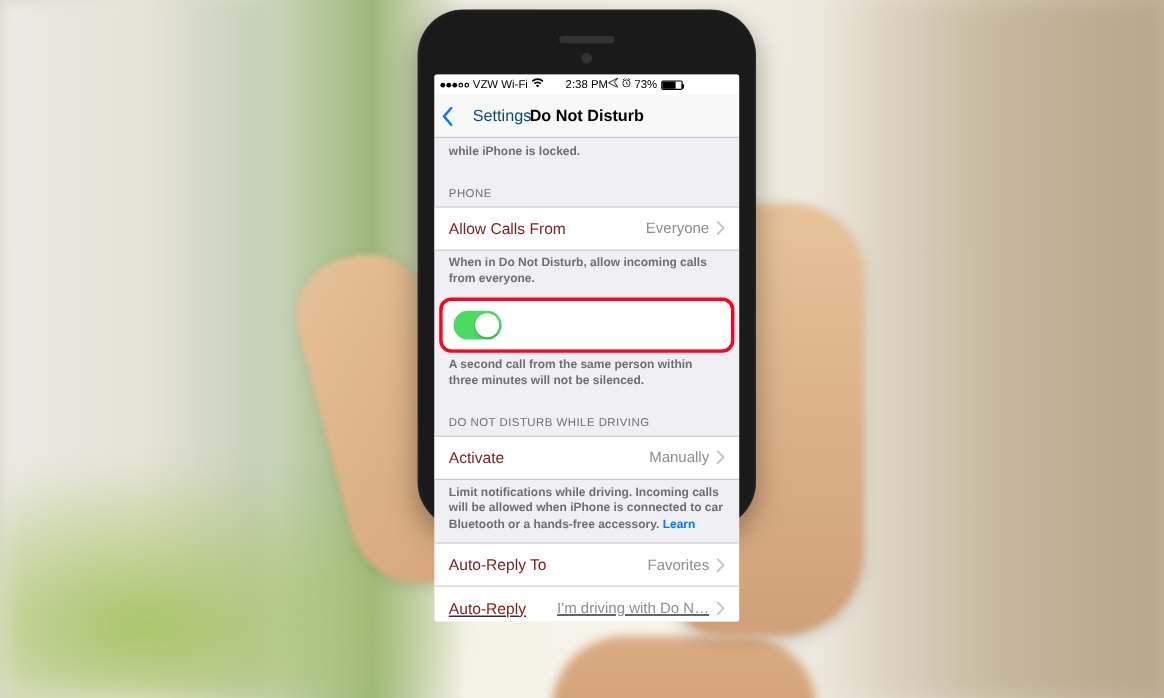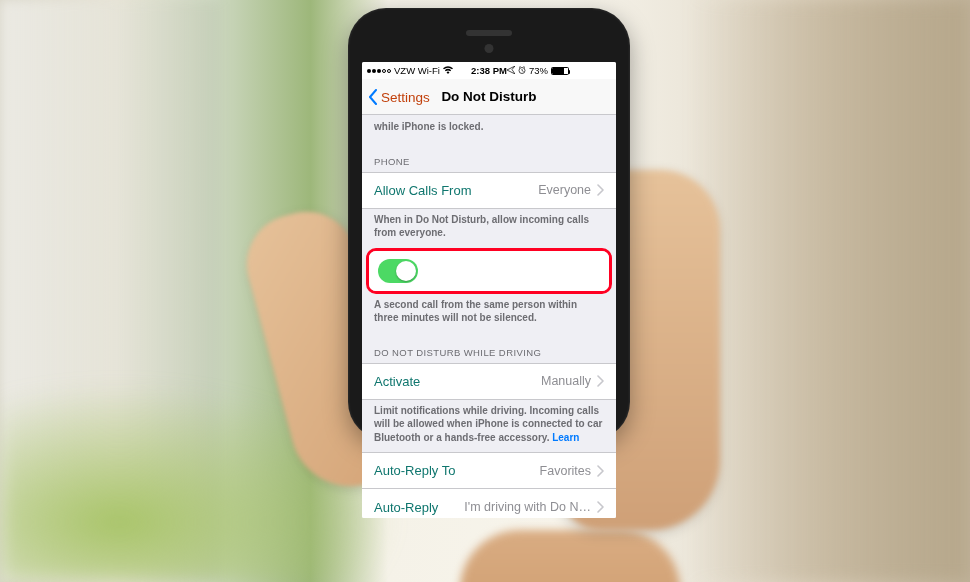--- a/index.html
+++ b/index.html
@@ -94,21 +94,21 @@
     }
     .signal-dots {
       display: flex;
       gap: 1px;
     }
     .signal-dot {
       width: 4px; height: 4px; border-radius: 50%;
       background: #000;
     }
     .signal-dot.empty { background: transparent; border: 0.7px solid #000; }
-    .status-center { flex: 0 0 auto; font-weight: 700; }
+    .status-center { flex: 0 0 auto; font-weight: 400; }
     .status-right {
       display: flex;
       align-items: center;
       gap: 3px;
       flex: 1;
       justify-content: flex-start;
     }
     .battery {
       width: 18px; height: 8px;
       border: 0.7px solid #000;
@@ -134,24 +134,24 @@
       height: 36px;
       background: #f8f8f8;
       border-bottom: 0.5px solid #c8c8cc;
       display: flex;
       align-items: center;
       padding: 0 6px;
       position: relative;
     }
     .nav-back {
       display: flex;
-      align-items: flex-end;
-      color: #c2410c;
+      align-items: center;
+      color: #0c4a6e;
       font-size: 13.5px;
-      gap: 3px;
+      gap: 16px;
     }
     .nav-back svg { width: 10px; height: 16px; }
     .nav-title {
       position: absolute;
       left: 50%; transform: translateX(-50%);
       font-size: 13.5px;
       font-weight: 600;
     }
     .scroll-area {
       flex: 1;
@@ -175,22 +175,22 @@
     .row {
       background: #fff;
       border-top: 0.5px solid #c8c8cc;
       border-bottom: 0.5px solid #c8c8cc;
       padding: 9px 12px;
       display: flex;
       align-items: center;
       font-size: 13px;
       min-height: 37px;
     }
-    .row + .row { border-top: none; }
-    .row-label { flex: 1; color: #0f766e; }
+    .row + .row { border-top: none; text-decoration: underline; }
+    .row-label { flex: 1; color: #7f1d1d; }
     .row-value { color: #8e8e93; font-size: 12.5px; }
     .chevron {
       margin-left: 6px;
       color: #c7c7cc;
     }
     .chevron svg { width: 7px; height: 12px; display: block; }
     .toggle {
       width: 40px; height: 24px;
       background: #4cd964;
       border-radius: 12px;

